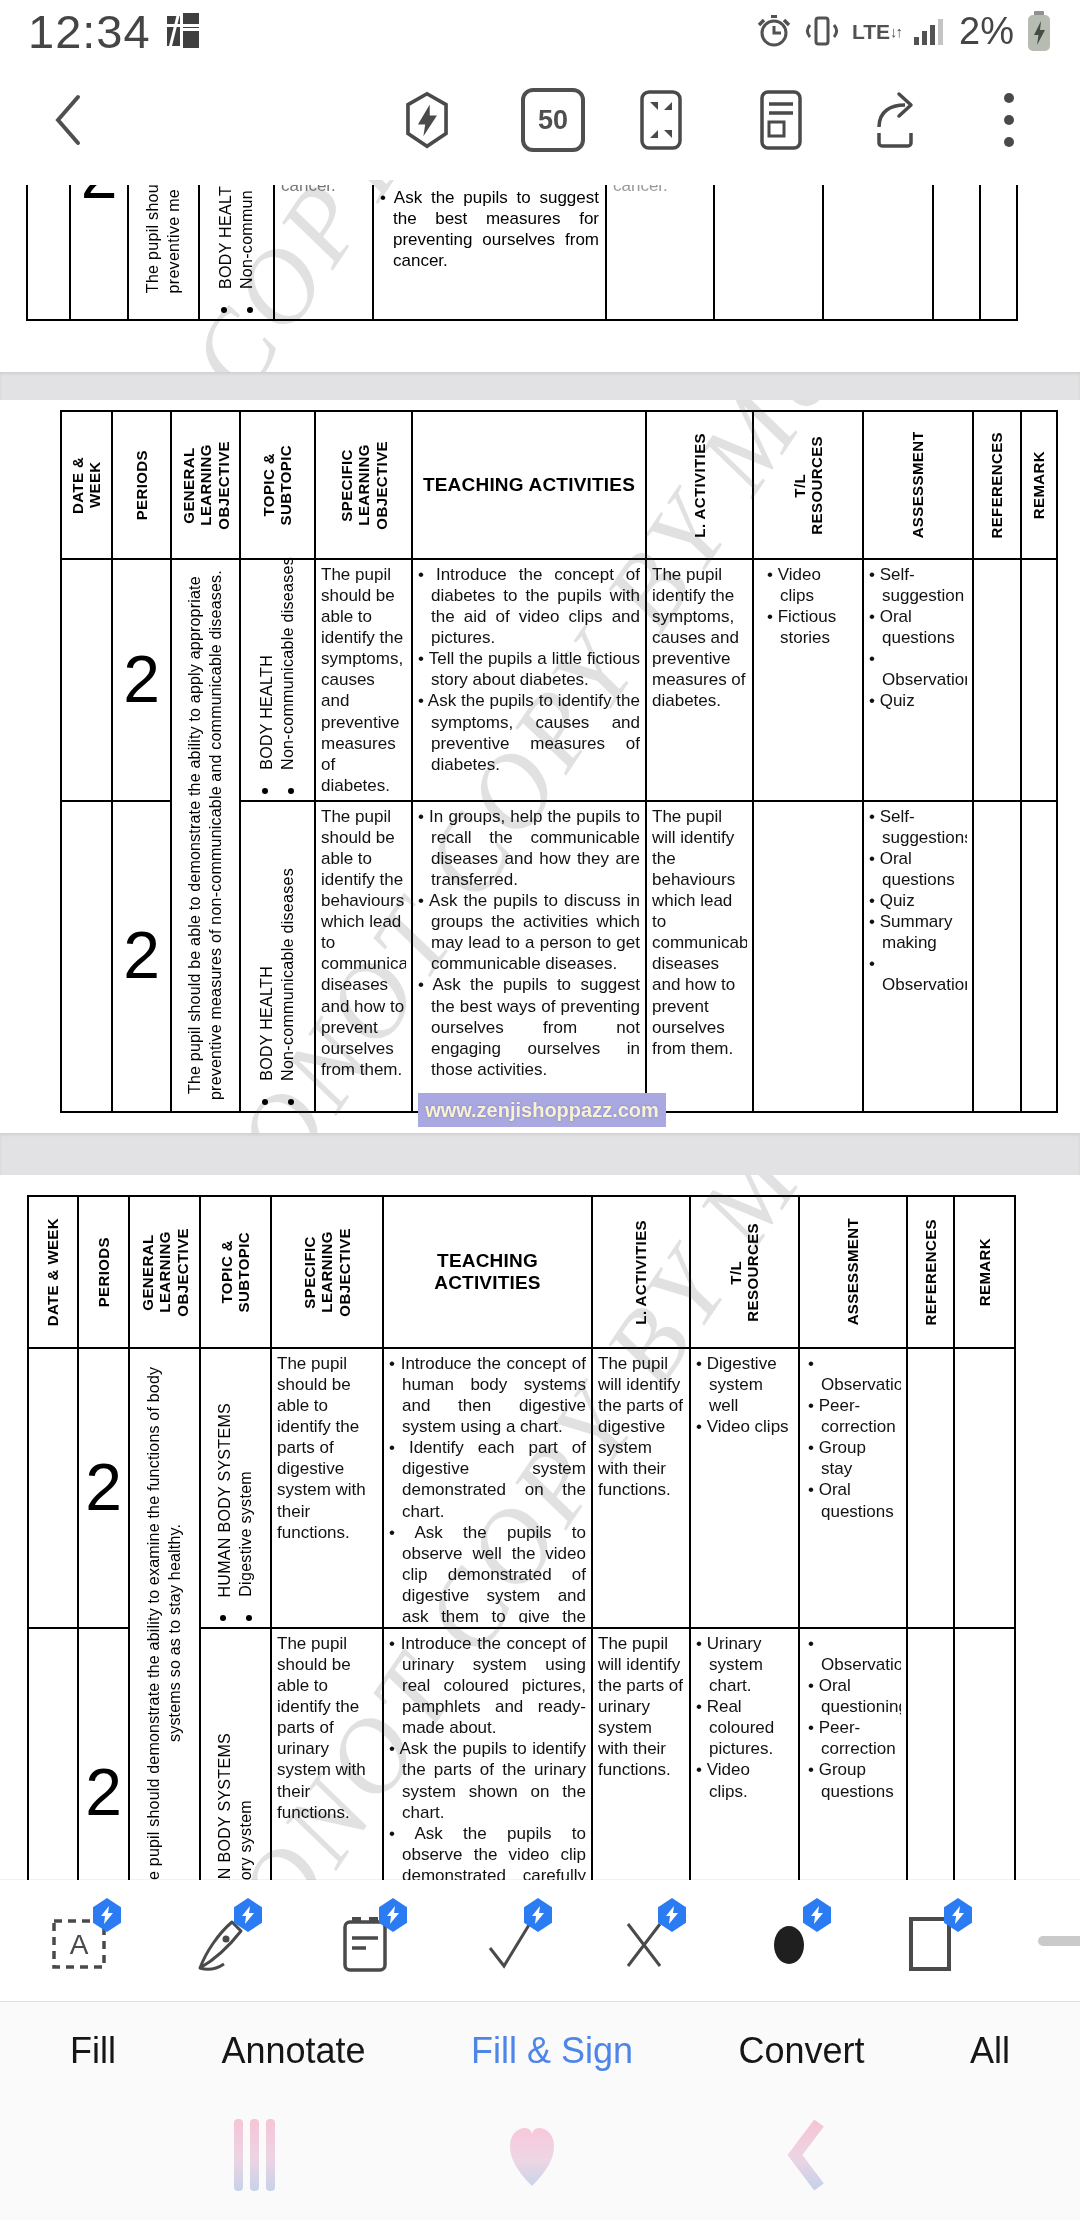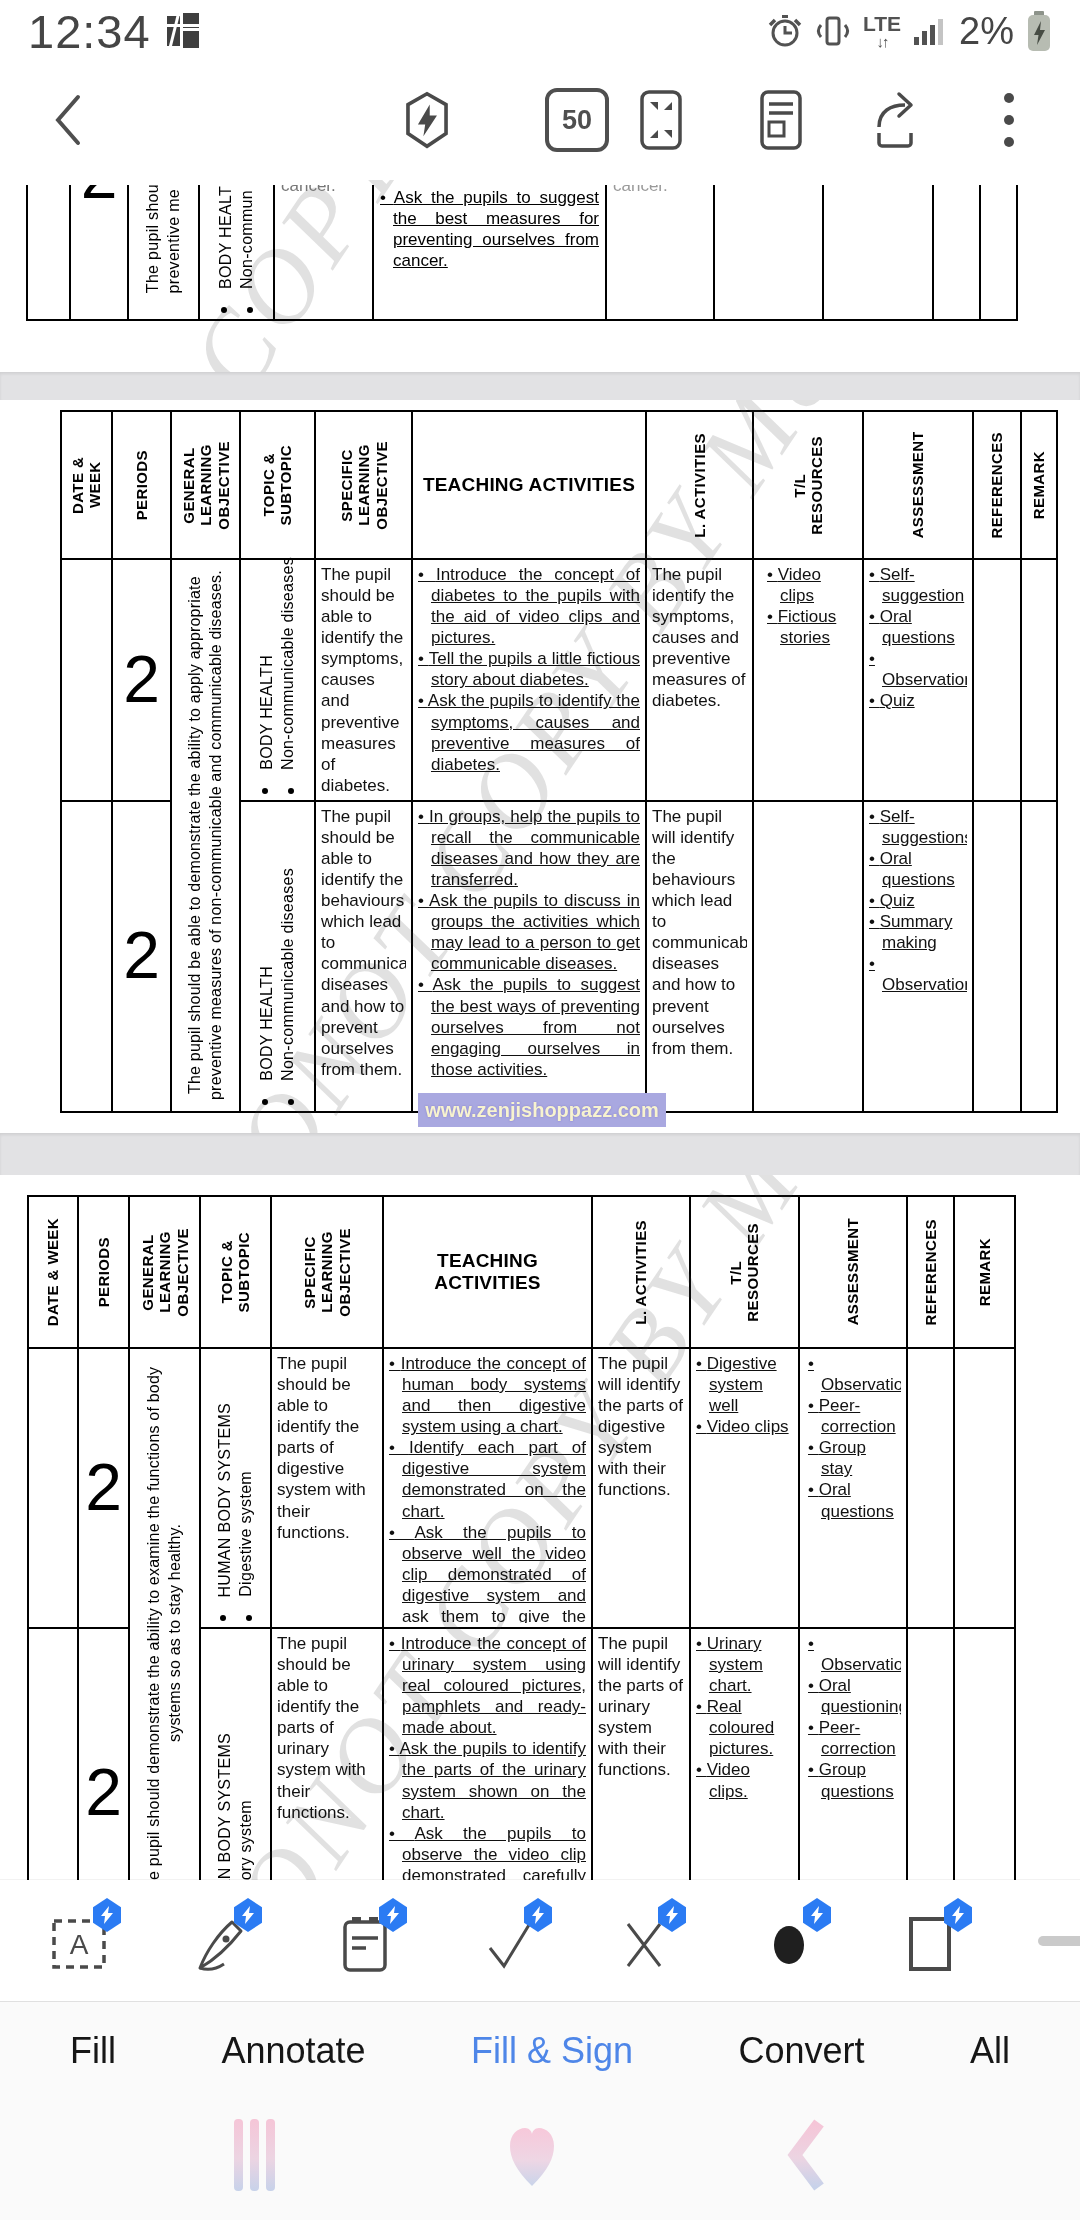--- a/index.html
+++ b/index.html
@@ -4,21 +4,21 @@
 <style>
   html,body{margin:0;padding:0;background:#888;}
   .screen{position:relative;width:1080px;height:2220px;background:#e3e3e5;overflow:hidden;
           font-family:"Liberation Sans",sans-serif;}
   
   .statusbar{position:absolute;top:0;left:0;width:100%;height:62px;background:#fff;
              display:flex;align-items:center;justify-content:space-between;padding:0 28px;box-sizing:border-box;}
   .sb-left{display:flex;align-items:center;gap:14px;}
   .sb-time{font-size:47px;color:#454545;font-weight:500;letter-spacing:1px;}
   .sb-right{display:flex;align-items:center;gap:12px;color:#525252;}
-  .lte{display:flex;flex-direction:column;align-items:center;line-height:1;}
+  .lte{display:flex;flex-direction:row;align-items:center;line-height:1;}
   .lte .nl{font-size:21px;font-weight:bold;}
   .lte .ar{font-size:15px;letter-spacing:-2px;}
   .sb-batt-pct{font-size:38px;color:#454545;}
   
   .toolbar{position:absolute;top:62px;left:0;width:100%;height:118px;background:#fff;}
   .tb-btn{position:absolute;top:26px;width:64px;height:64px;display:flex;align-items:center;justify-content:center;}
   .back-btn{left:36px;}
   .pagebox{width:56px;height:56px;border:4px solid #4f4f4f;border-radius:12px;display:flex;
            align-items:center;justify-content:center;font-size:27px;font-weight:bold;color:#4f4f4f;}
   
@@ -38,21 +38,21 @@
   table.doc th,table.doc td{border:2px solid #000;padding:4px 5px;vertical-align:top;position:relative;box-sizing:border-box;}
   table.doc th{padding:20px 2px;vertical-align:middle;}
   .t1{margin:10px 0 0 60px;width:996px;}
   .t2m{margin:20px 0 0 27px;width:987px;}
   .hw{display:flex;align-items:center;justify-content:center;overflow:hidden;}
   .vtext{writing-mode:vertical-rl;transform:rotate(180deg);white-space:pre-line;text-align:center;
          font-weight:bold;font-size:15px;letter-spacing:.4px;line-height:1.15;}
   .hteach{font-size:19px;font-weight:bold;text-align:center;letter-spacing:.2px;}
   .cw{overflow:hidden;font-size:17px;line-height:1.24;color:#111;}
   .just .bi{text-align:justify;}
-  .bi{padding-left:13px;text-indent:-13px;text-decoration:underline;}
+  .bi{padding-left:13px;text-indent:-13px;}
   .bi::before{content:"• ";}
   .pnum{display:flex;align-items:center;justify-content:center;height:100%;
         font-size:66px;color:#000;font-family:"Liberation Sans",sans-serif;}
   .genw{display:flex;align-items:center;justify-content:center;height:100%;}
   .gen{font-weight:normal;font-size:16px;letter-spacing:.2px;line-height:1.3;}
   .topicwrap{position:absolute;top:6px;bottom:30px;left:0;right:0;display:flex;justify-content:center;gap:3px;}
   .vline{writing-mode:vertical-rl;transform:rotate(180deg);white-space:nowrap;font-size:16px;align-self:flex-end;letter-spacing:.3px;}
   .dots{position:absolute;bottom:6px;left:0;right:0;display:flex;justify-content:center;gap:20px;}
   .dots i{width:6px;height:6px;border-radius:50%;background:#000;}
   
@@ -141,21 +141,21 @@
       <svg width="40" height="58" viewBox="0 0 40 58">
         <path d="M30 6 L10 29 L30 52" fill="none" stroke="#4f4f4f" stroke-width="4" stroke-linecap="round"></path>
       </svg>
     </div>
     <div class="tb-btn" style="left:395px">
       <svg width="58" height="62" viewBox="0 0 64 64">
         <path d="M32 3 L53 15 V47 L32 61 L11 47 V15 Z" fill="none" stroke="#4a4a4a" stroke-width="4"></path>
         <path d="M35 15 L22 37 h8 L28 50 L43 27 h-8 Z" fill="#4a4a4a"></path>
       </svg>
     </div>
-    <div class="tb-btn" style="left:545px">
+    <div class="tb-btn" style="left:521px">
       <div class="pagebox">50</div>
     </div>
     <div class="tb-btn" style="left:629px">
       <svg width="54" height="64" viewBox="0 0 54 64">
         <rect x="8" y="4" width="38" height="56" rx="7" fill="none" stroke="#4a4a4a" stroke-width="3.5"></rect>
         <path d="M16 14 l8 8 v-8 Z" fill="#4a4a4a"></path>
         <path d="M38 14 l-8 8 h8 Z" fill="#4a4a4a"></path>
         <path d="M16 50 l8 -8 v8 Z" fill="#4a4a4a"></path>
         <path d="M38 50 l-8 -8 h8 Z" fill="#4a4a4a"></path>
       </svg>

